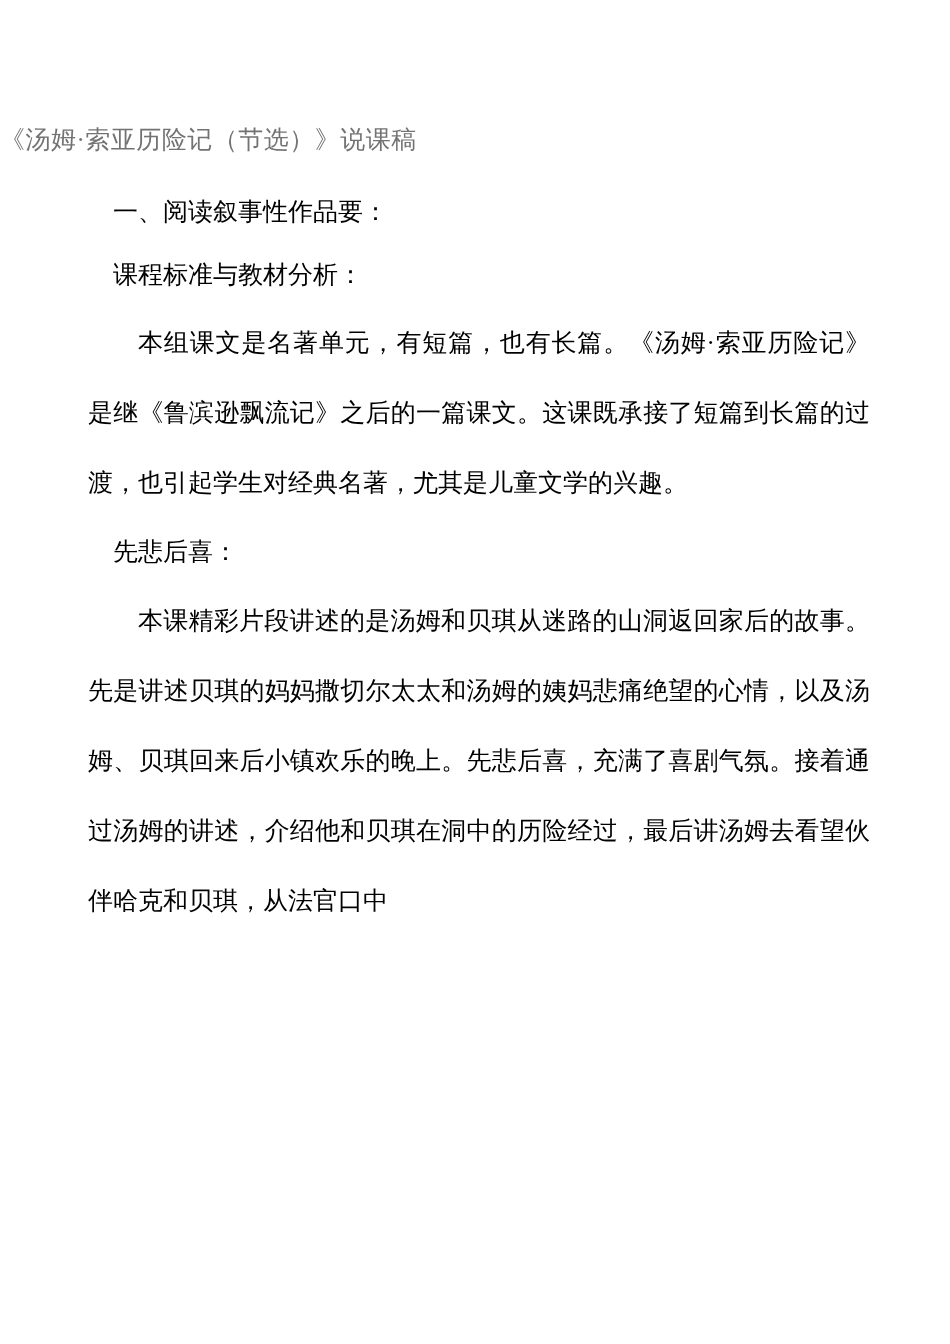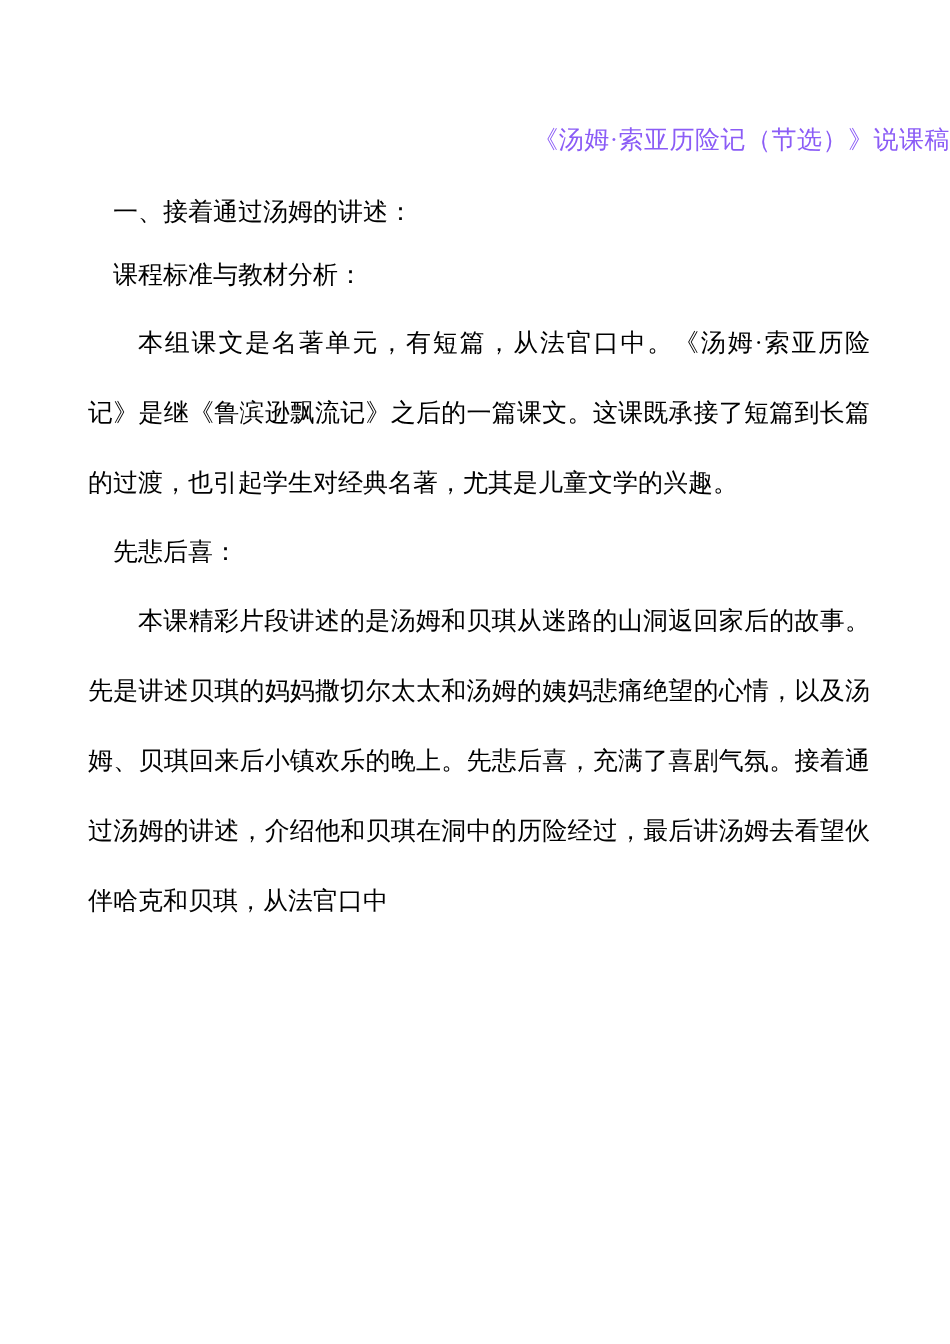--- a/index.html
+++ b/index.html
@@ -17,25 +17,25 @@
     overflow: hidden;
     font-family: "Liberation Serif", "DejaVu Serif", serif;
     color: #000000;
     -webkit-font-smoothing: antialiased;
   }
   .doc-title {
     position: absolute;
     left: 0;
     right: 0;
     top: 124px;
-    text-align: right;
+    text-align: left;
     font-size: 25px;
     line-height: 32px;
     letter-spacing: 0.5px;
-    color: #8b5cf6;
+    color: #737373;
     white-space: pre;
   }
   .body-block {
     position: absolute;
     left: 88px;
     top: 182px;
     width: 782px;
   }
   p.para {
     margin: 0 0 0 0;
@@ -66,26 +66,26 @@
 </style>
 </head>
 <body>
 
 <div class="page">
 
   <div class="doc-title">《汤姆·索亚历险记（节选）》说课稿</div>
 
   <div class="body-block">
 
-    <p class="para indent-1 tight">一、接着通过汤姆的讲述：</p>
+    <p class="para indent-1 tight">一、阅读叙事性作品要：</p>
 
     <p class="para indent-1 tight-b">课程标准与教材分析：</p>
 
 
-    <p class="para indent-2">本组课文是名著单元，有短篇，从法官口中。《汤姆·索亚历险记》是继《鲁滨逊飘流记》之后的一篇课文。这课既承接了短篇到长篇的过渡，也引起学生对经典名著，尤其是儿童文学的兴趣。</p>
+    <p class="para indent-2">本组课文是名著单元，有短篇，也有长篇。《汤姆·索亚历险记》是继《鲁滨逊飘流记》之后的一篇课文。这课既承接了短篇到长篇的过渡，也引起学生对经典名著，尤其是儿童文学的兴趣。</p>
 
     <p class="para indent-1 lead">先悲后喜：</p>
 
     <p class="para indent-2">本课精彩片段讲述的是汤姆和贝琪从迷路的山洞返回家后的故事。先是讲述贝琪的妈妈撒切尔太太和汤姆的姨妈悲痛绝望的心情，以及汤姆、贝琪回来后小镇欢乐的晚上。先悲后喜，充满了喜剧气氛。接着通过汤姆的讲述，介绍他和贝琪在洞中的历险经过，最后讲汤姆去看望伙伴哈克和贝琪，从法官口中</p>
 
   </div>
 
 </div>
 
 </body></html>

